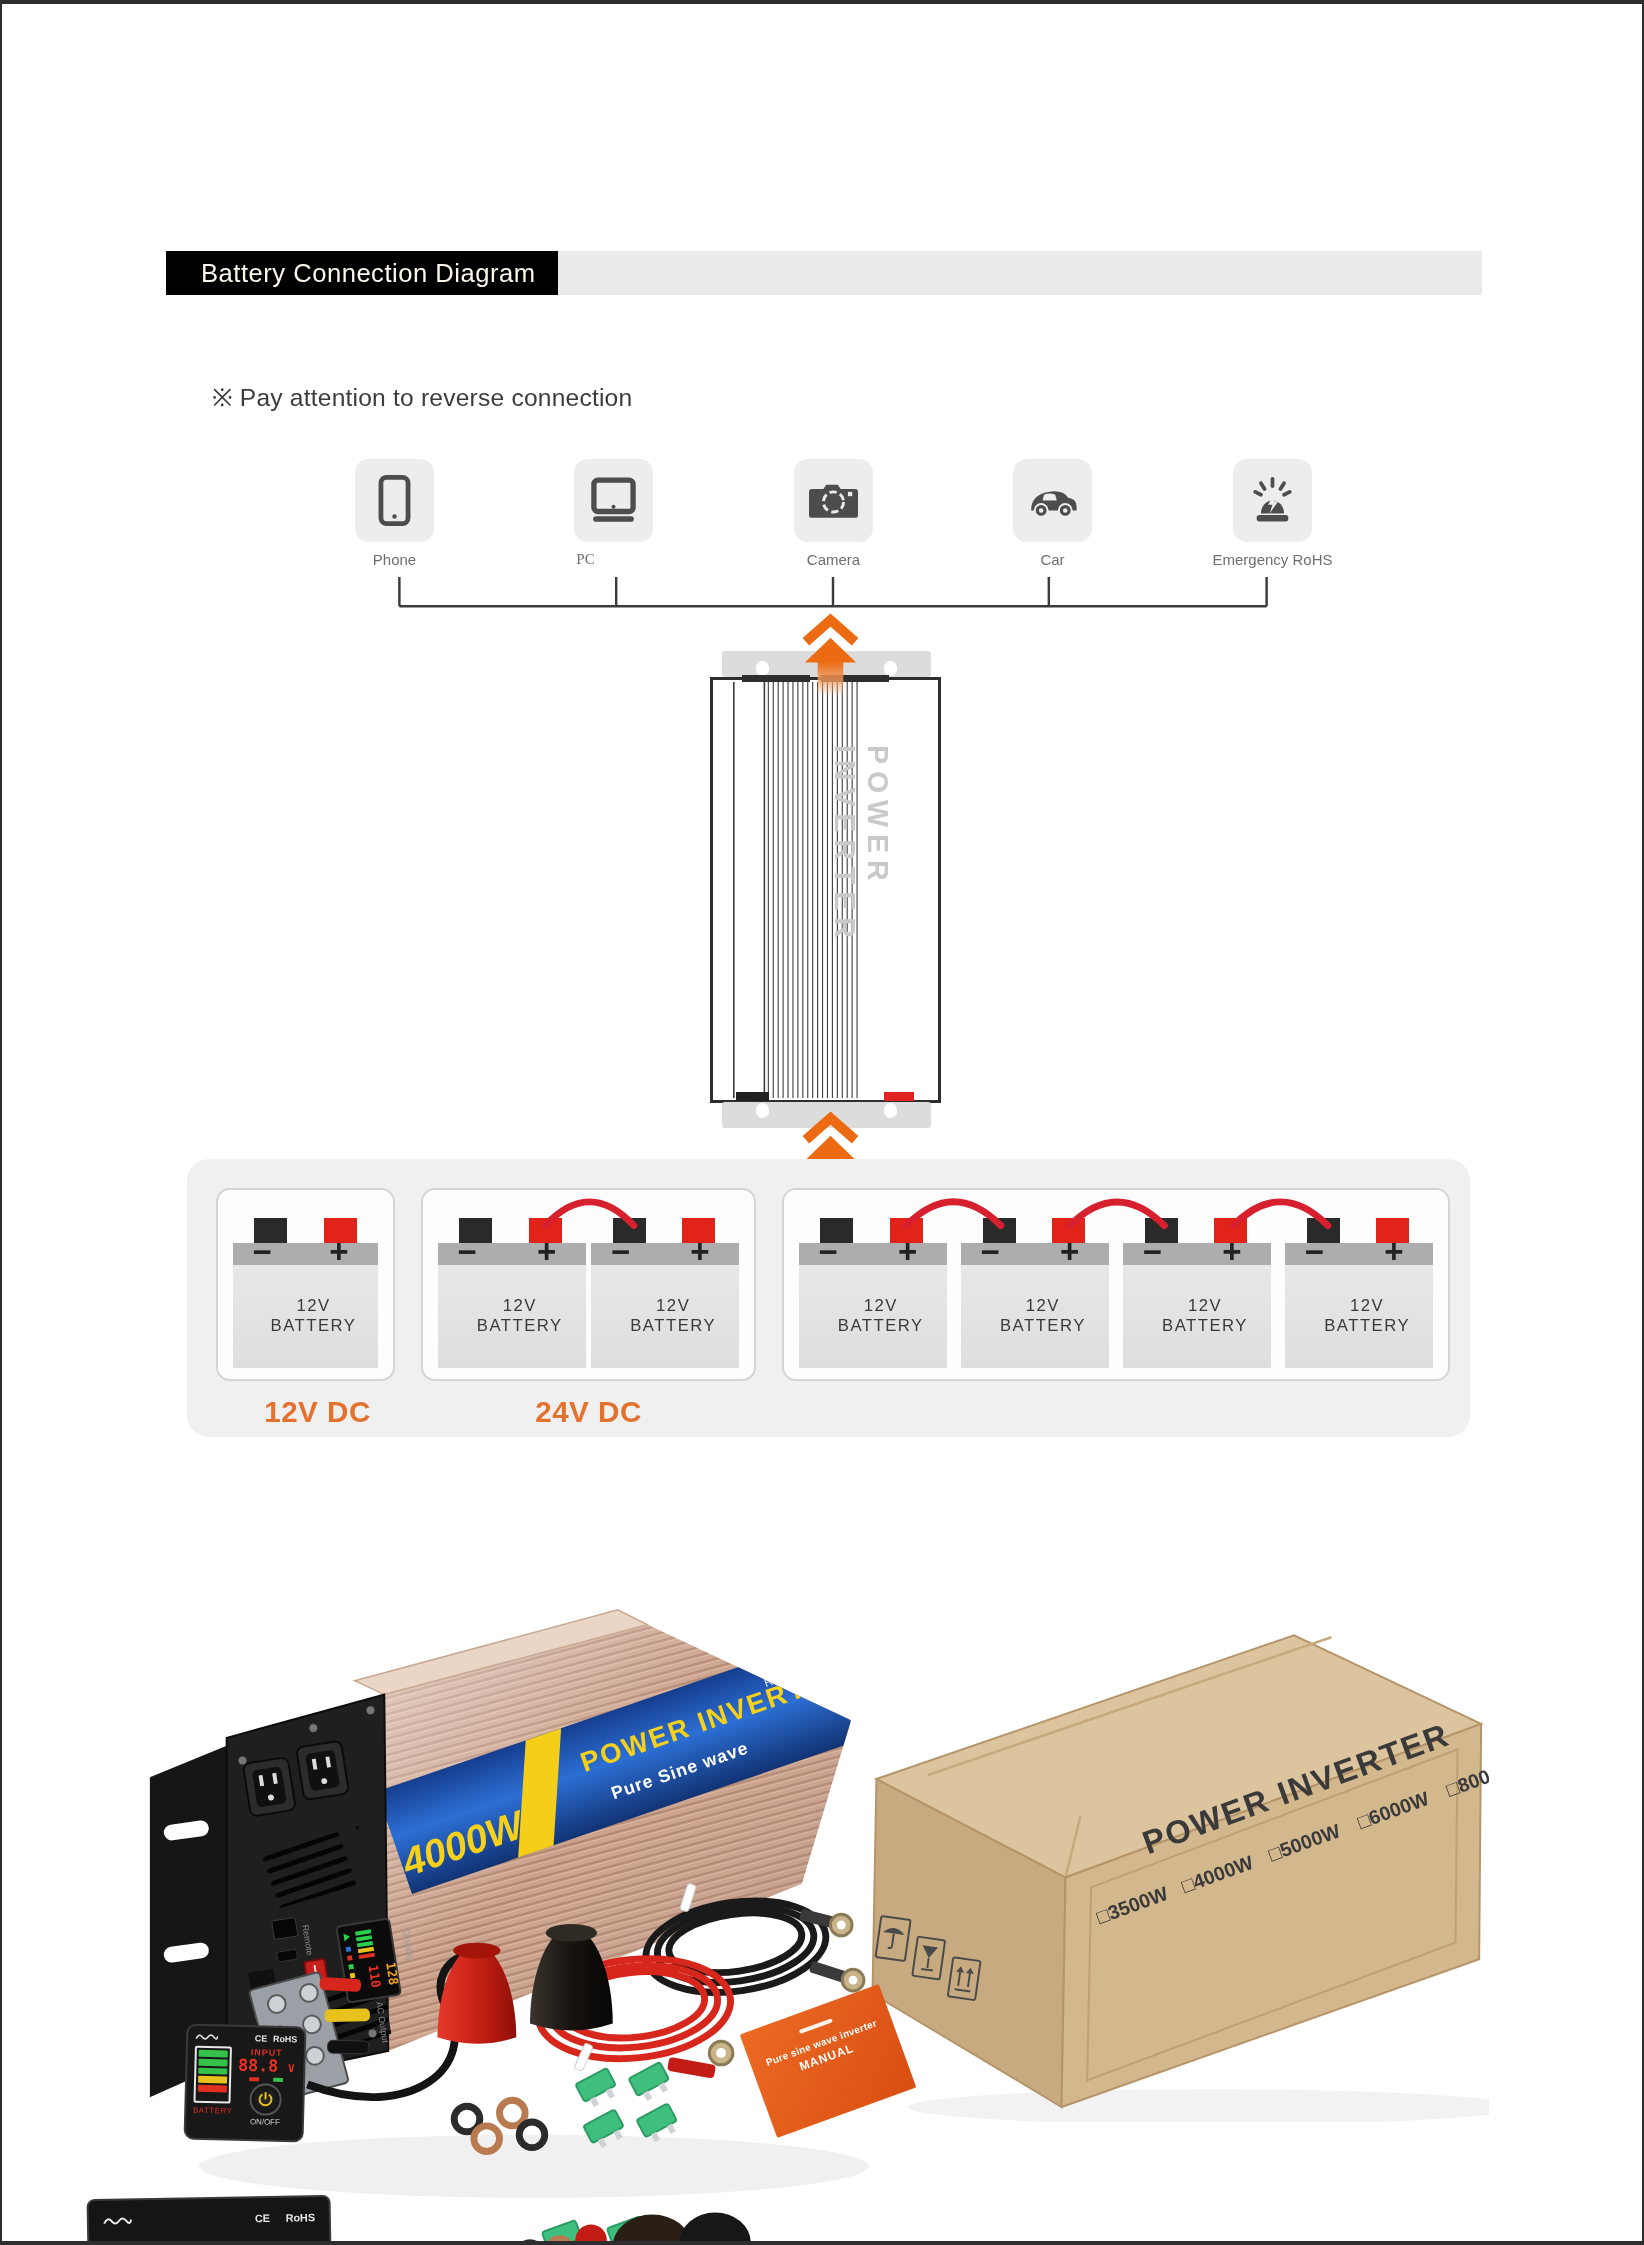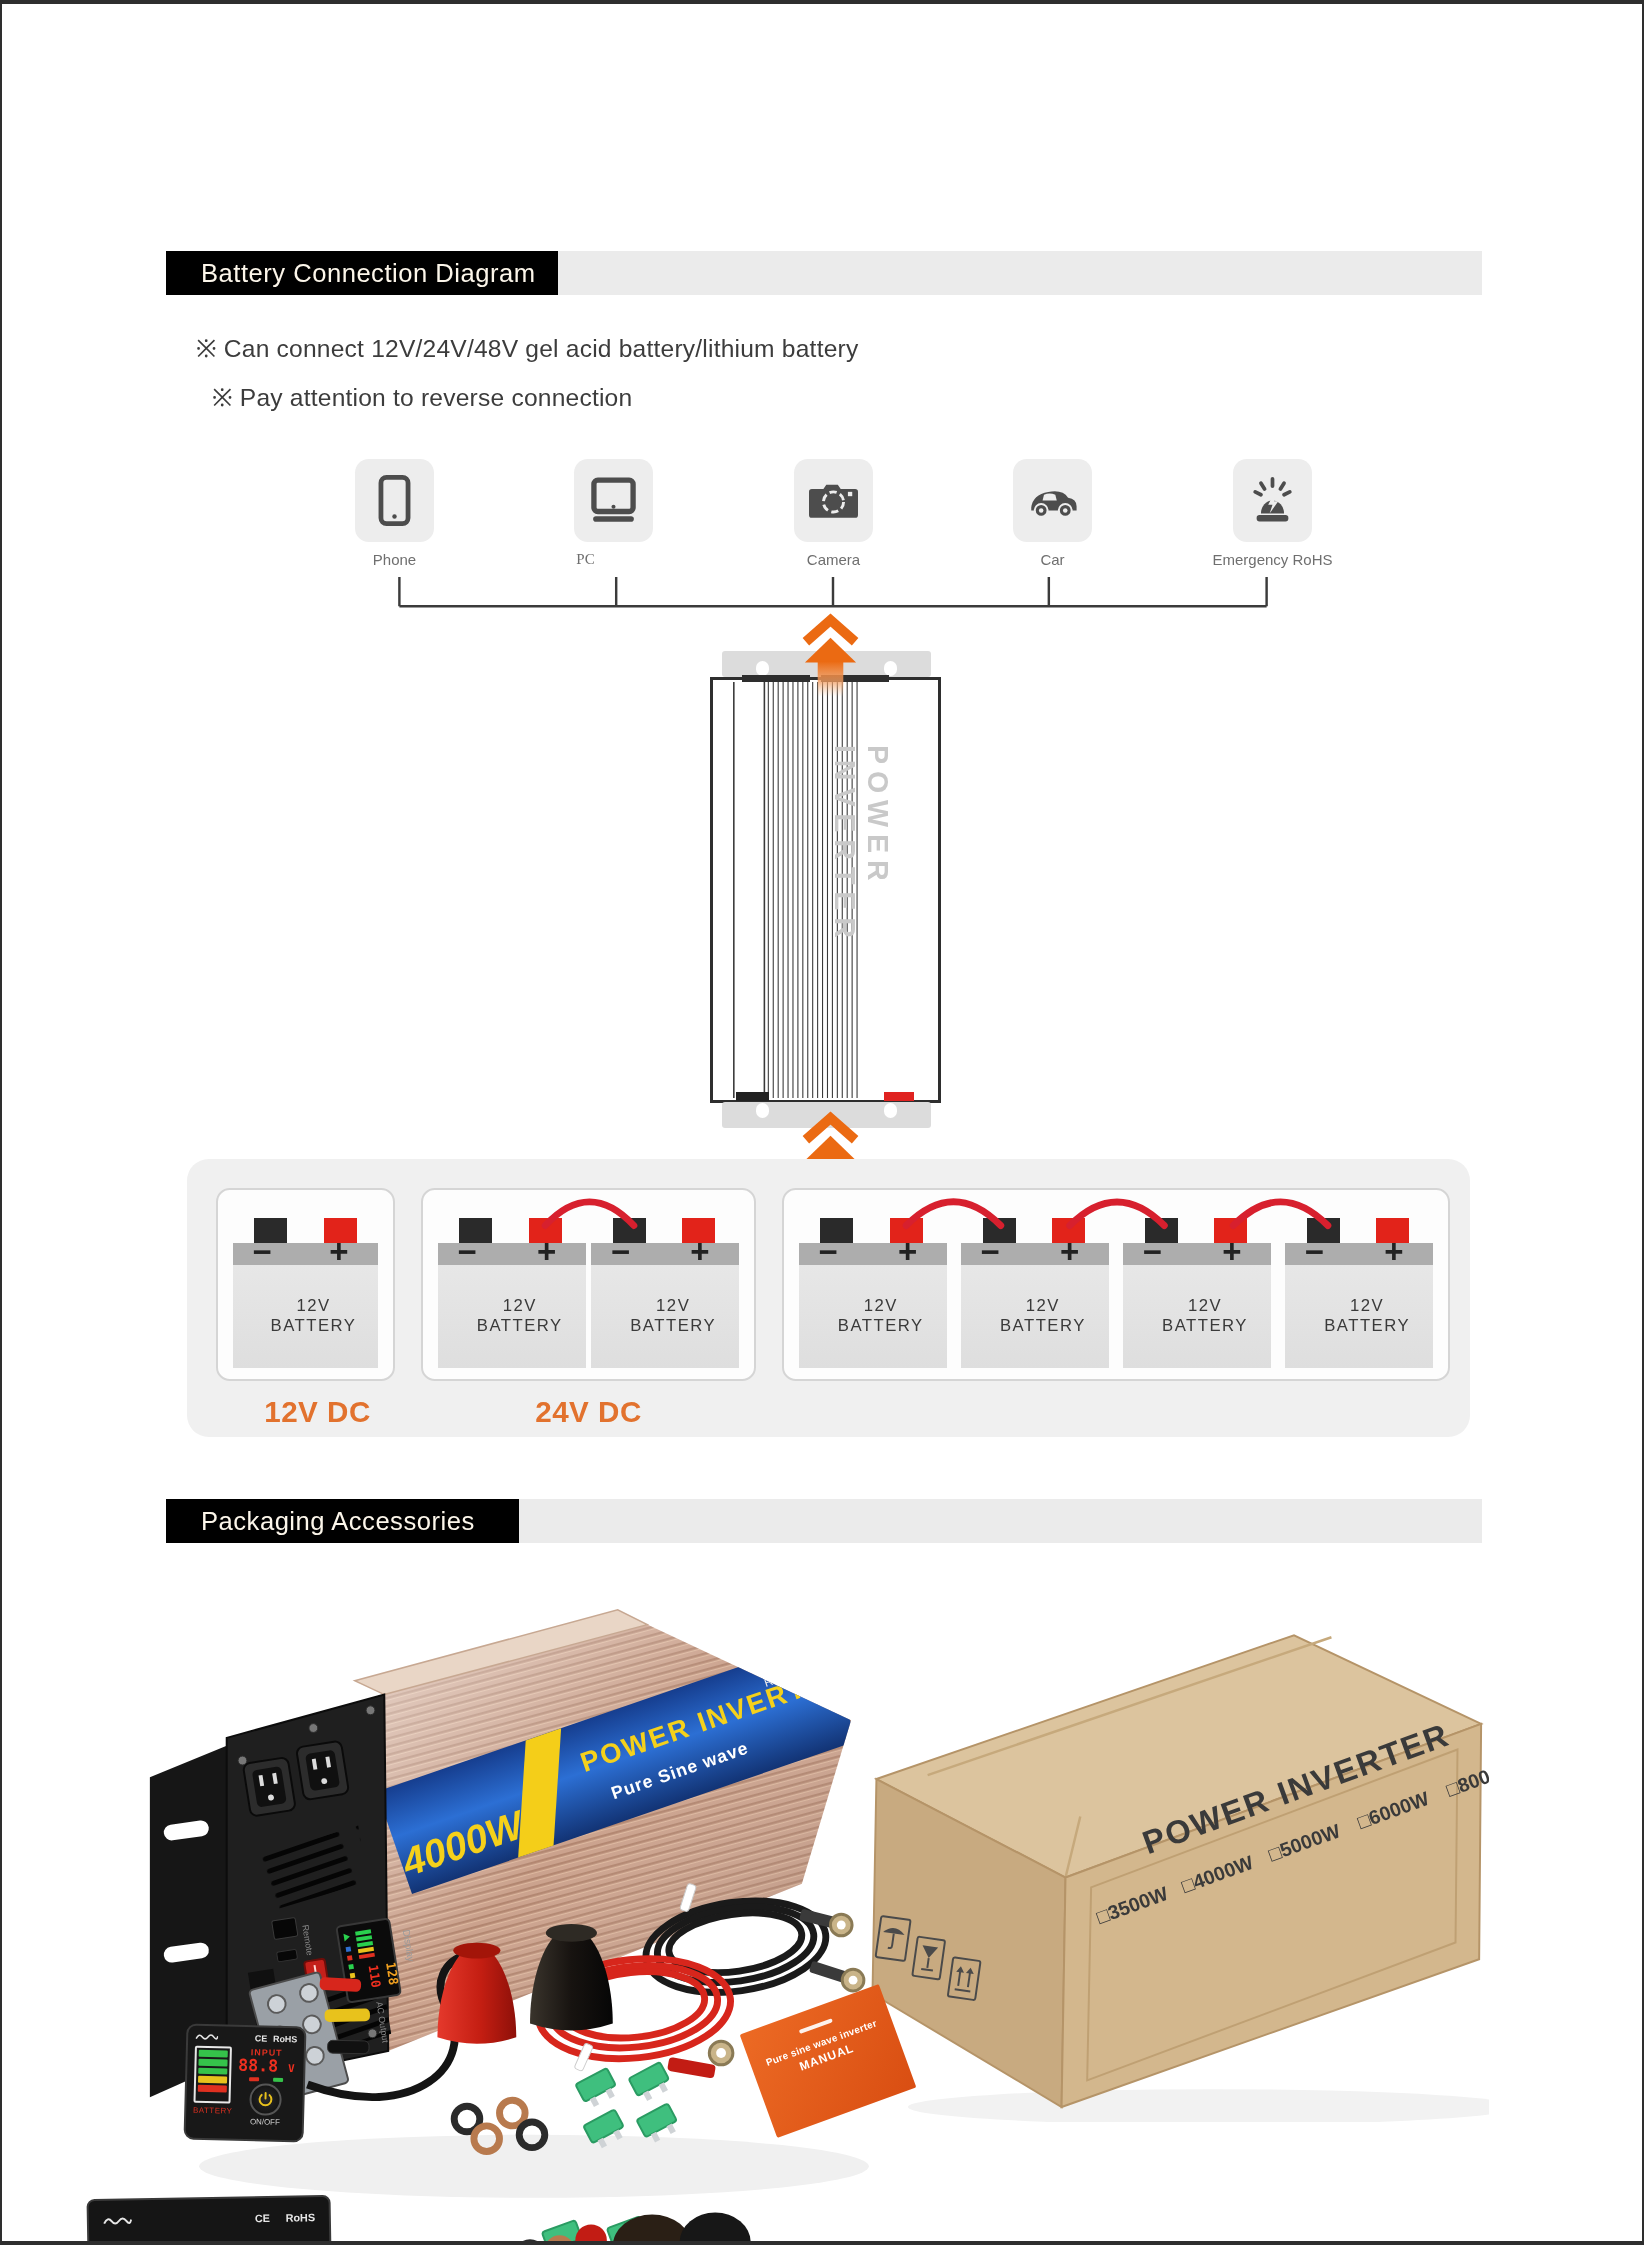--- a/index.html
+++ b/index.html
@@ -76,21 +76,20 @@
 <body>
 
 <div class="page">
 
   <div class="sec-bar" style="top:247px;">
     <div class="sec-orange" style="width:392px;">
       <span>Battery Connection Diagram</span>
     </div>
   </div>
 
-  <div class="note" style="top:327px;">※ Can connect 12V/24V/48V gel acid battery/lithium battery</div>
   <div class="note" style="top:376px;margin-left:16px;">※ Pay attention to reverse connection</div>
 
   <div class="tile" style="left:353px;">
     <svg width="39" height="51" viewBox="0 0 24 32">
       <rect x="3.5" y="1.5" width="17" height="29" rx="3.5" fill="none" stroke="#4d4d4d" stroke-width="3"></rect>
       <circle cx="12" cy="26" r="1.4" fill="#4d4d4d"></circle>
     </svg>
   </div>
   <div class="tile" style="left:572px;">
     <svg width="51" height="47" viewBox="0 0 32 30">
@@ -296,25 +295,20 @@
         </div>
     </div>
     <svg class="wires" width="668" height="69" viewBox="0 0 678 70">
       <path d="M124,36 Q172,-12 220,36 M290,36 Q338,-12 386,36 M456,36 Q504,-12 552,36" stroke="#d7202e" stroke-width="7" fill="none" stroke-linecap="round"></path>
     </svg>
   </div>
 
   <div class="bgroup-label" style="left:226px;width:179px;">12V DC</div>
   <div class="bgroup-label" style="left:419px;width:335px;">24V DC</div>
 
-  <div class="sec-bar" style="top:1495px;">
-    <div class="sec-orange" style="width:353px;">
-      <span>Packaging Accessories</span>
-    </div>
-  </div>
 
   <svg class="abs" style="left:837px;top:1566px;" width="650" height="552" viewBox="0 0 660 560">
     <ellipse cx="380" cy="545" rx="310" ry="18" fill="#f2f2f2"></ellipse>
     <polygon points="38,212 462,66 652,156 230,312" fill="#dcc49e" stroke="#b59468" stroke-width="2"></polygon>
     <path d="M90,208 L500,68 M230,312 L245,250" stroke="#c6a97c" stroke-width="2.5" fill="none"></path>
     <polygon points="38,212 230,312 226,545 34,430" fill="#c8aa80" stroke="#b59468" stroke-width="2"></polygon>
     <polygon points="230,312 652,156 650,395 226,545" fill="#d3b78d" stroke="#b59468" stroke-width="2"></polygon>
     <polygon points="256,322 628,182 626,378 252,518" fill="none" stroke="#bfa073" stroke-width="2"></polygon>
 
     <g stroke="#4a4a4a" stroke-width="2" fill="none">

